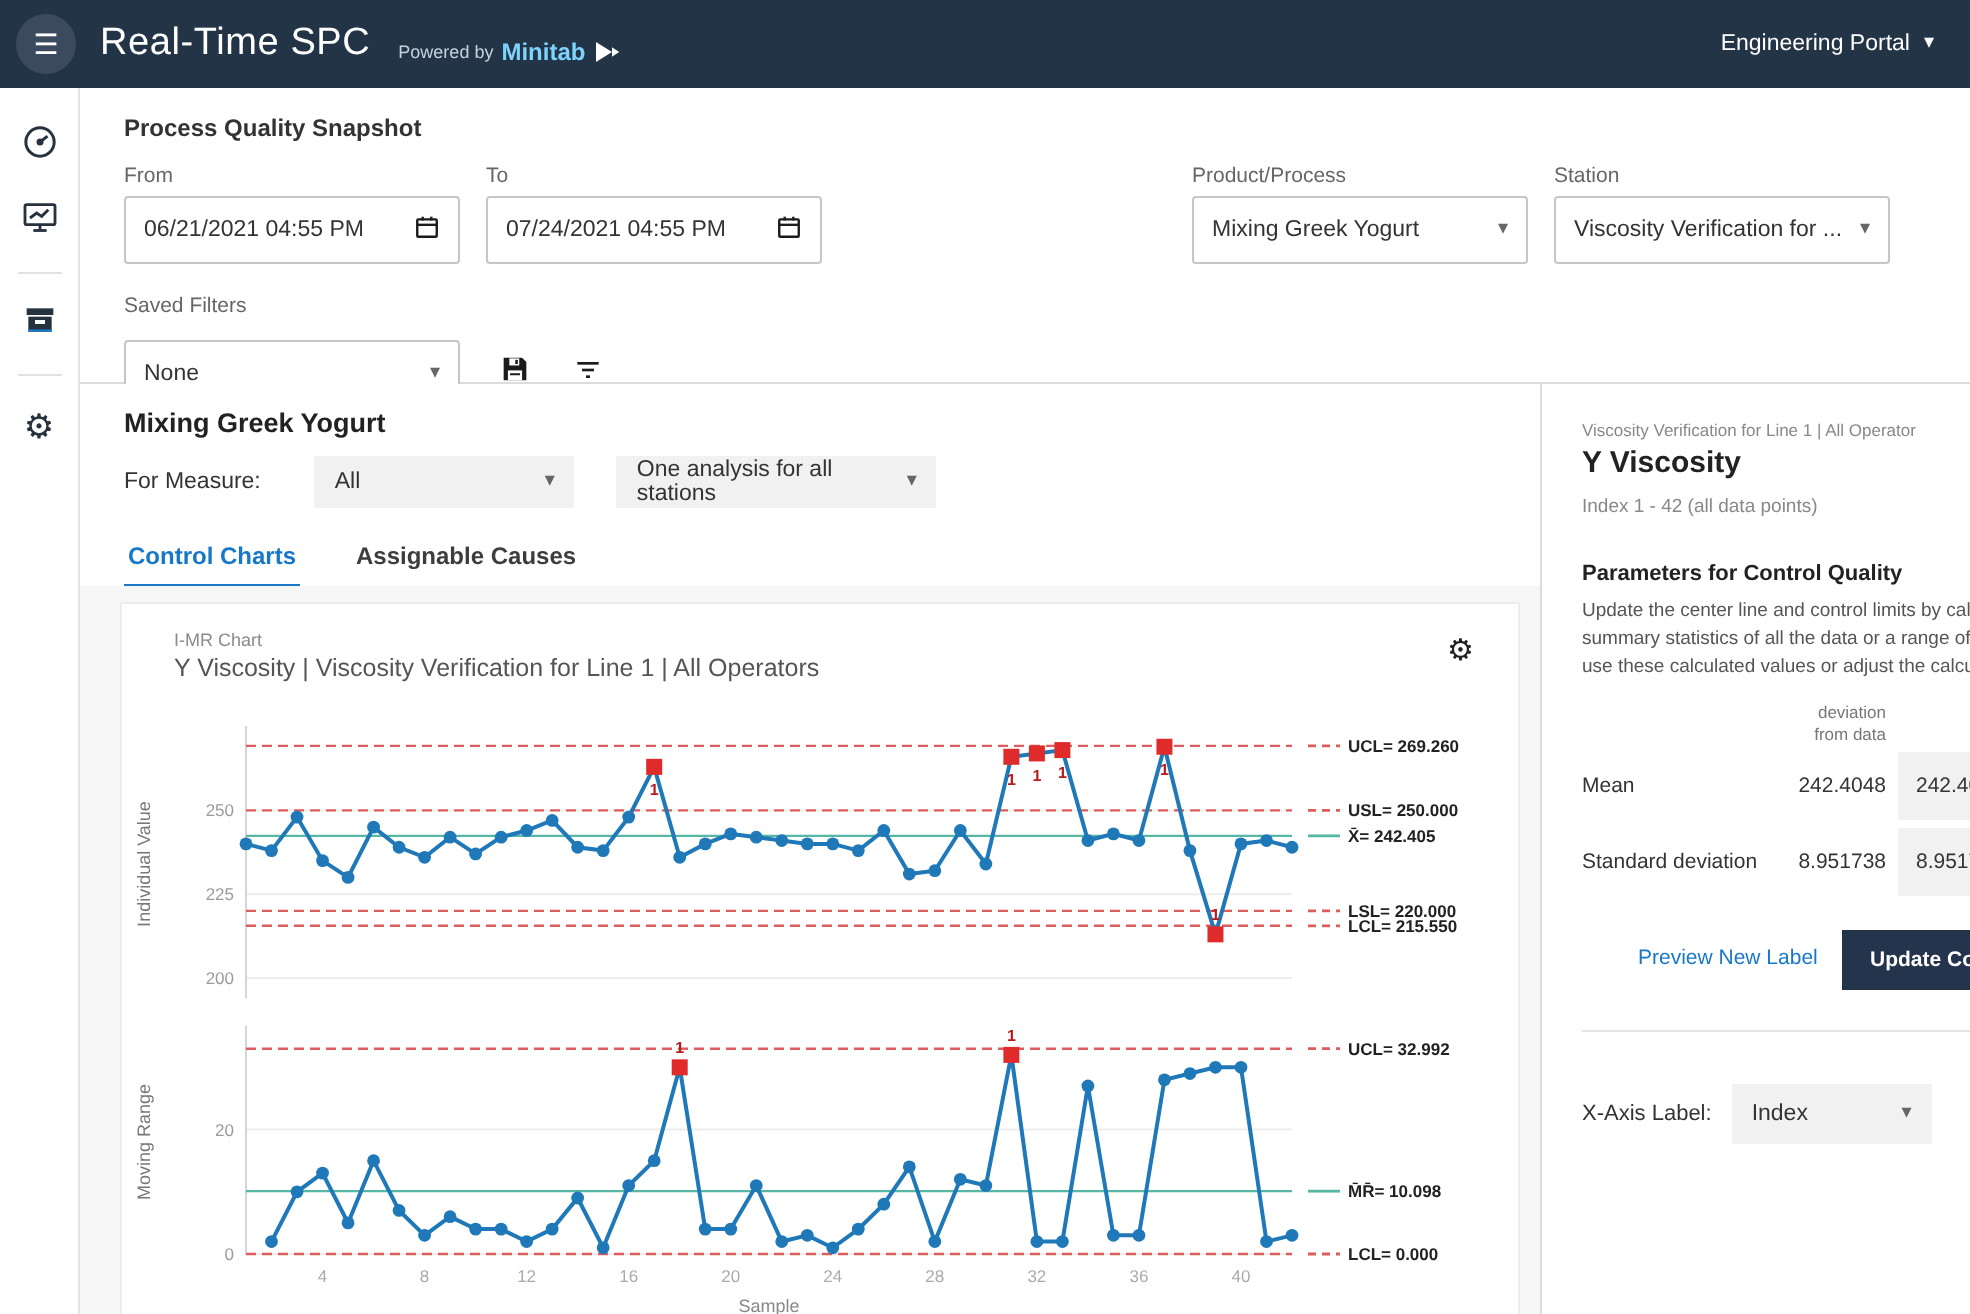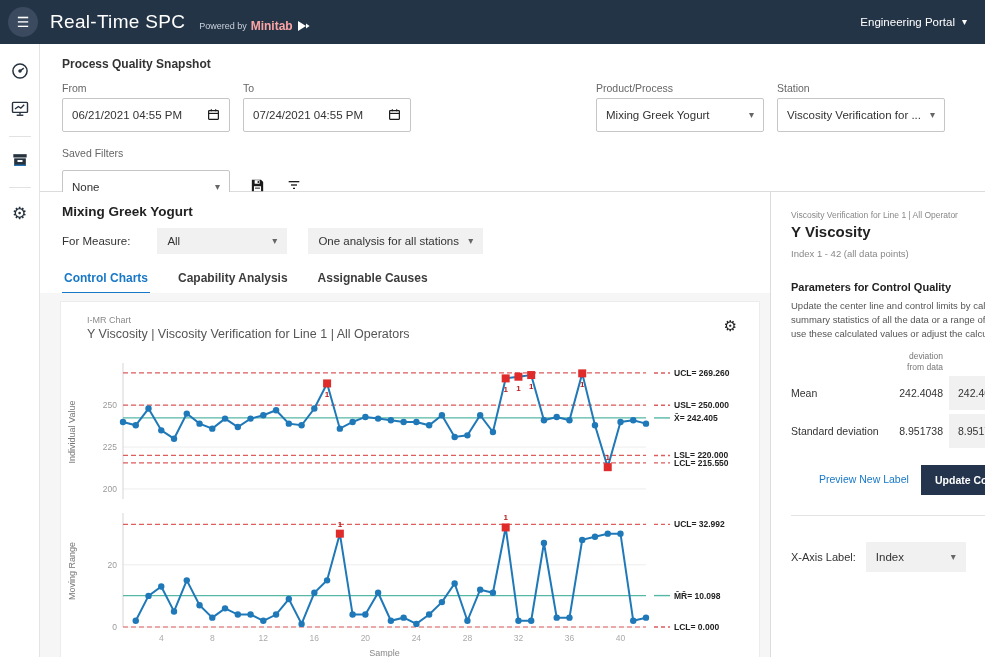--- a/index.html
+++ b/index.html
@@ -15,21 +15,21 @@
     background:#233447; color:#fff; display:flex; align-items:center;
     padding:0 18px 0 8px;
   }
   .menu-btn {
     width:30px; height:30px; border-radius:50%; background:#3b4a5f;
     display:flex; align-items:center; justify-content:center;
     font-size:14px; cursor:pointer; margin-right:12px; flex:0 0 auto;
   }
   .app-title { font-size:19px; font-weight:400; letter-spacing:.3px; }
   .powered { margin-left:14px; font-size:9px; color:#c9d2dc; padding-top:7px; display:flex; align-items:center; }
-  .brand { font-size:12px; font-weight:bold; color:#fca5a5; margin-left:4px; }
+  .brand { font-size:12px; font-weight:bold; color:#7dd3fc; margin-left:4px; }
   .logo-chev { margin-left:4px; display:flex; align-items:center; }
   .portal { margin-left:auto; font-size:11.5px; display:flex; align-items:center; gap:7px; cursor:pointer; }
   .portal .caret { color:#fff; }
 
   
   .sidebar {
     position:absolute; top:44px; left:0; bottom:0; width:40px; background:#fff;
     border-right:1px solid #e4e4e4; display:flex; flex-direction:column;
     align-items:center; padding-top:10px;
   }
@@ -58,21 +58,21 @@
   .content { position:absolute; top:192px; left:40px; right:0; bottom:0; display:flex; }
   .main { width:730px; position:relative; background:#fff; }
   .main-head { padding:12px 0 0 22px; }
   .product-title { font-size:13.5px; font-weight:bold; color:#222; margin:0 0 9px; }
   .measure-row { display:flex; align-items:center; gap:21px; font-size:11.5px; color:#333; }
   .gsel {
     background:#f1f1f2; height:26px; display:flex; align-items:center;
     justify-content:space-between; padding:0 10px; font-size:11.5px; color:#333; cursor:pointer;
   }
   .gsel-1 { width:130px; margin-left:6px; }
-  .gsel-2 { width:175px; }
+  .gsel-2 { width:160px; }
   .tabs { display:flex; gap:26px; padding-left:22px; margin-top:12px; border-bottom:1px solid #e3e3e3; }
   .tab { font-size:12px; font-weight:bold; color:#3d3d3d; padding:5px 2px 7px; cursor:pointer; border-bottom:3px solid transparent; }
   .tab.active { color:#1878c8; border-bottom-color:#1878c8; }
 
   .chart-region { position:absolute; top:101px; left:0; right:0; bottom:0; background:#f6f6f7; }
   .chart-card {
     position:absolute; top:8px; left:20px; width:700px; bottom:0;
     background:#fff; border:1px solid #ececec; border-bottom:none;
   }
   .card-head { padding:13px 16px 0 26px; position:relative; }
@@ -260,21 +260,20 @@
           <span class="caret">▾</span>
         </div>
         <div class="gsel gsel-2">
           <span>One analysis for all stations</span>
           <span class="caret">▾</span>
         </div>
       </div>
     </div>
     <div class="tabs">
       <div class="tab active">Control Charts</div>
-      <div class="tab">Capability Analysis</div>
       <div class="tab">Assignable Causes</div>
     </div>
     <div class="chart-region">
       <div class="chart-card">
         <div class="card-head">
           <div class="chart-type">I-MR Chart</div>
           <div class="chart-title">Y Viscosity | Viscosity Verification for Line 1 | All Operators</div>
           <div class="gear-btn">
             <span>⚙</span>
           </div>

